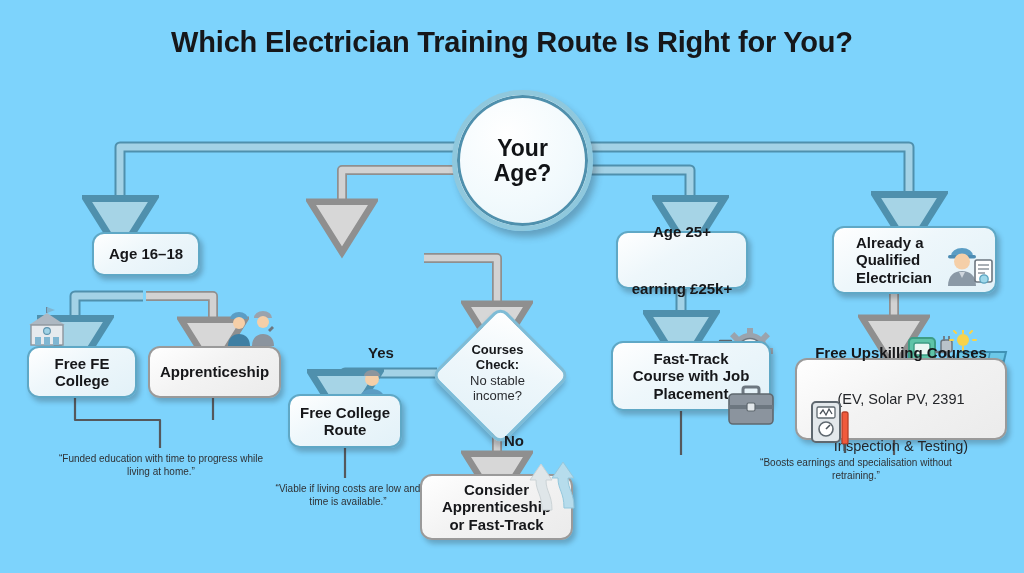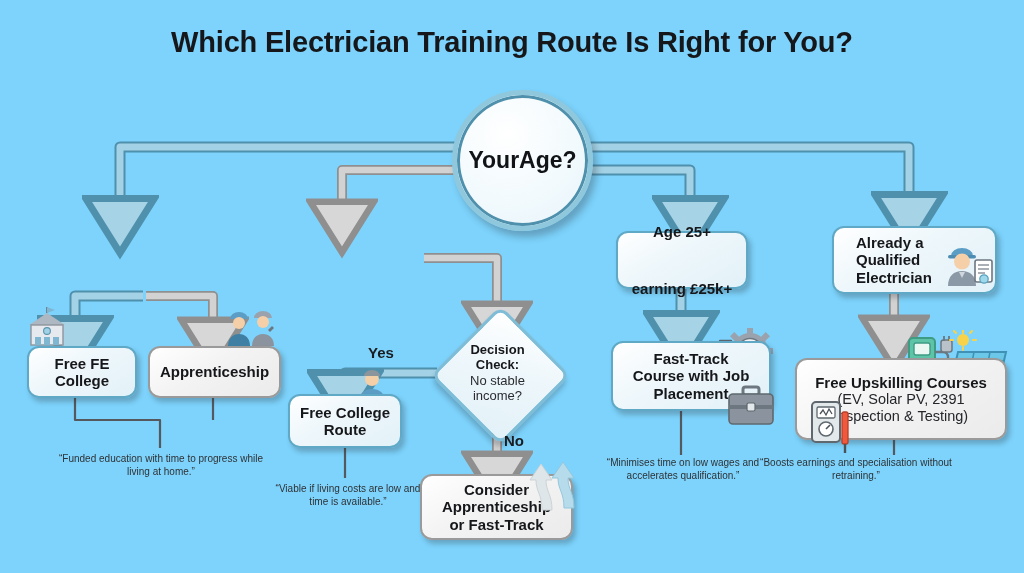--- a/index.html
+++ b/index.html
@@ -36,21 +36,21 @@
   .node.grey{
     background:linear-gradient(150deg,#ffffff 0%,#f3f3f3 45%,#ebebeb 100%);
     border:2.5px solid #9a9a9a;
   }
   .node .t1{font-weight:bold;font-size:15px;color:#16171a;}
   .node .t2{font-weight:normal;font-size:14.5px;color:#24262a;}
 
   
   .circle{
     position:absolute;border-radius:50%;
-    display:flex;flex-direction:row;align-items:center;justify-content:center;
+    display:flex;flex-direction:column;align-items:center;justify-content:center;
     background:radial-gradient(circle at 38% 30%,#ffffff 0%,#f2fafd 55%,#e6f3fa 100%);
     border:5px solid #8fc8dd;
     box-shadow:0 0 0 3px #4f90ad inset, 4px 6px 7px rgba(40,45,55,.3);
     font-weight:bold;font-size:23px;color:#111316;line-height:1.08;
   }
 
   
   .diamond-wrap{position:absolute;}
   .diamond{
     position:absolute;left:0;top:0;width:100%;height:100%;
@@ -137,20 +137,23 @@
       <path d="M681,411 L681,455" stroke="#55585c" stroke-width="2.2"></path>
       <path d="M894,416 L894,455" stroke="#55585c" stroke-width="2.2"></path>
     </g>
   </svg>
 
   <div class="circle" style="left:452px;top:90px;width:131px;height:131px;">
     <span>Your</span>
     <span>Age?</span>
   </div>
 
+  <div class="node blue" style="left:92px;top:232px;width:108px;height:44px;">
+    <span class="t1">Age 16–18</span>
+  </div>
 
 
   <div class="node blue" style="left:616px;top:231px;width:132px;height:58px;flex-direction:column;gap:40px;">
     <span class="t1">Age 25+</span>
     <span class="t1">earning £25k+</span>
   </div>
 
   <div class="node blue" style="left:832px;top:226px;width:165px;height:68px;flex-direction:column;align-items:flex-start;padding-left:22px;">
     <span class="t1">Already a</span>
     <span class="t1">Qualified</span>
@@ -200,21 +203,21 @@
 
   <div class="node grey" style="left:148px;top:346px;width:133px;height:52px;">
     <span class="t1">Apprenticeship</span>
   </div>
 
   <div class="quote" style="left:48px;top:452px;width:226px;">“Funded education with time to progress while living at home.”</div>
 
   <div class="diamond-wrap" style="left:451px;top:326px;width:93px;height:93px;">
     <div class="diamond"></div>
     <div class="diamond-txt">
-      <span class="dt1">Decision</span>
+      <span class="dt1">Courses</span>
       <span class="dt1">Check:</span>
       <span class="dt2">No stable</span>
       <span class="dt2">income?</span>
     </div>
   </div>
 
   <div class="edgelabel" style="left:368px;top:344px;">Yes</div>
   <div class="edgelabel" style="left:504px;top:432px;">No</div>
 
   <svg class="icon" style="left:353px;top:368px;" width="38" height="34" viewBox="0 0 38 34">
@@ -269,21 +272,20 @@
     <span class="t1">Placement</span>
   </div>
 
   <svg class="icon" style="left:726px;top:384px;" width="50" height="44" viewBox="0 0 50 44">
     <rect x="17" y="3" width="16" height="8" rx="2.5" fill="none" stroke="#6d7780" stroke-width="3"></rect>
     <rect x="3" y="10" width="44" height="30" rx="4" fill="#8b949e" stroke="#5f686f" stroke-width="1.6"></rect>
     <rect x="3" y="21" width="44" height="4" fill="#6d7780"></rect>
     <rect x="21" y="19" width="8" height="8" rx="1.5" fill="#e3e8eb" stroke="#5f686f" stroke-width="1.2"></rect>
   </svg>
 
-  <div class="quote" style="left:588px;top:456px;width:190px;">“Minimises time on low wages and accelerates qualification.”</div>
 
   <svg class="icon" style="left:905px;top:332px;" width="48" height="56" viewBox="0 0 48 56">
     <rect x="4" y="6" width="26" height="46" rx="4" fill="#5ec4a8" stroke="#3e9c84" stroke-width="2"></rect>
     <rect x="9" y="11" width="16" height="12" rx="2" fill="#eaf7f3" stroke="#3e9c84" stroke-width="1.4"></rect>
     <path d="M19,28 L12,40 L17,40 L14,50 L23,36 L18,36 z" fill="#7fd93f" stroke="#57ad24" stroke-width="1"></path>
     <path d="M30,20 H38 a5,5 0 0 1 5,5 V44" fill="none" stroke="#6d7780" stroke-width="2.4"></path>
     <rect x="36" y="8" width="11" height="12" rx="2.5" fill="#b9c2c9" stroke="#6d7780" stroke-width="1.5"></rect>
     <path d="M39,4 V9 M44,4 V9" stroke="#6d7780" stroke-width="1.8"></path>
   </svg>
 
@@ -301,21 +303,21 @@
     <g stroke="#3f92b5" stroke-width="1.5">
       <path d="M26,22 L21,48"></path>
         <path d="M42,22 L37,48"></path>
       <path d="M8,31 H56"></path>
         <path d="M6,40 H54"></path>
     </g>
     <path d="M29,48 V56" stroke="#6d7780" stroke-width="3"></path>
     <path d="M20,56 H40" stroke="#6d7780" stroke-width="3"></path>
   </svg>
 
-  <div class="node grey" style="left:795px;top:358px;width:212px;height:82px;flex-direction:column;">
+  <div class="node grey" style="left:795px;top:358px;width:212px;height:82px;flex-direction:column;gap:30px;">
     <span class="t1">Free Upskilling Courses</span>
     <span class="t2">(EV, Solar PV, 2391</span>
     <span class="t2">Inspection &amp; Testing)</span>
   </div>
 
   <svg class="icon" style="left:808px;top:398px;" width="46" height="58" viewBox="0 0 46 58">
     <rect x="4" y="4" width="28" height="40" rx="4" fill="#e3e8eb" stroke="#5f686f" stroke-width="2"></rect>
     <rect x="9" y="9" width="18" height="11" rx="1.5" fill="#fff" stroke="#5f686f" stroke-width="1.3"></rect>
     <path d="M12,16 l3,-4 l3,5 l3,-6 l3,5" fill="none" stroke="#4a5259" stroke-width="1.3"></path>
     <circle cx="18" cy="31" r="7" fill="#fff" stroke="#5f686f" stroke-width="1.6"></circle>

